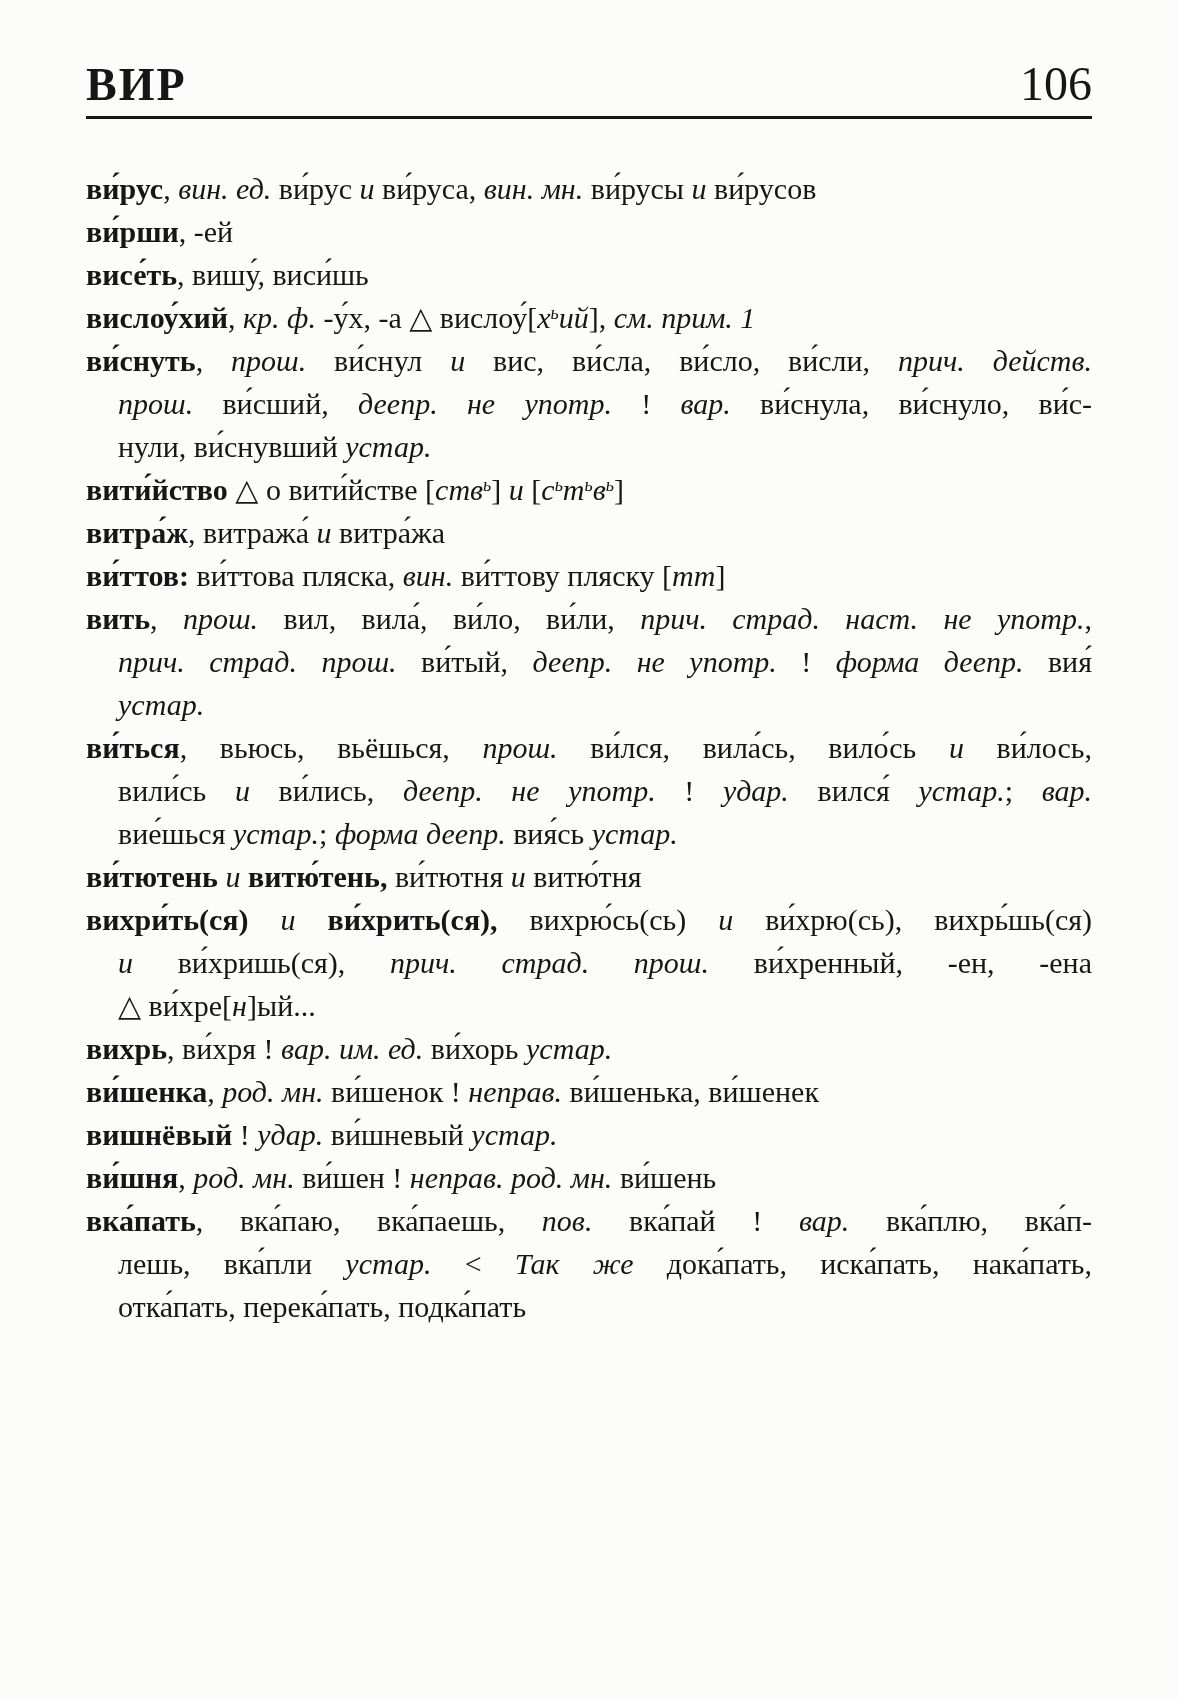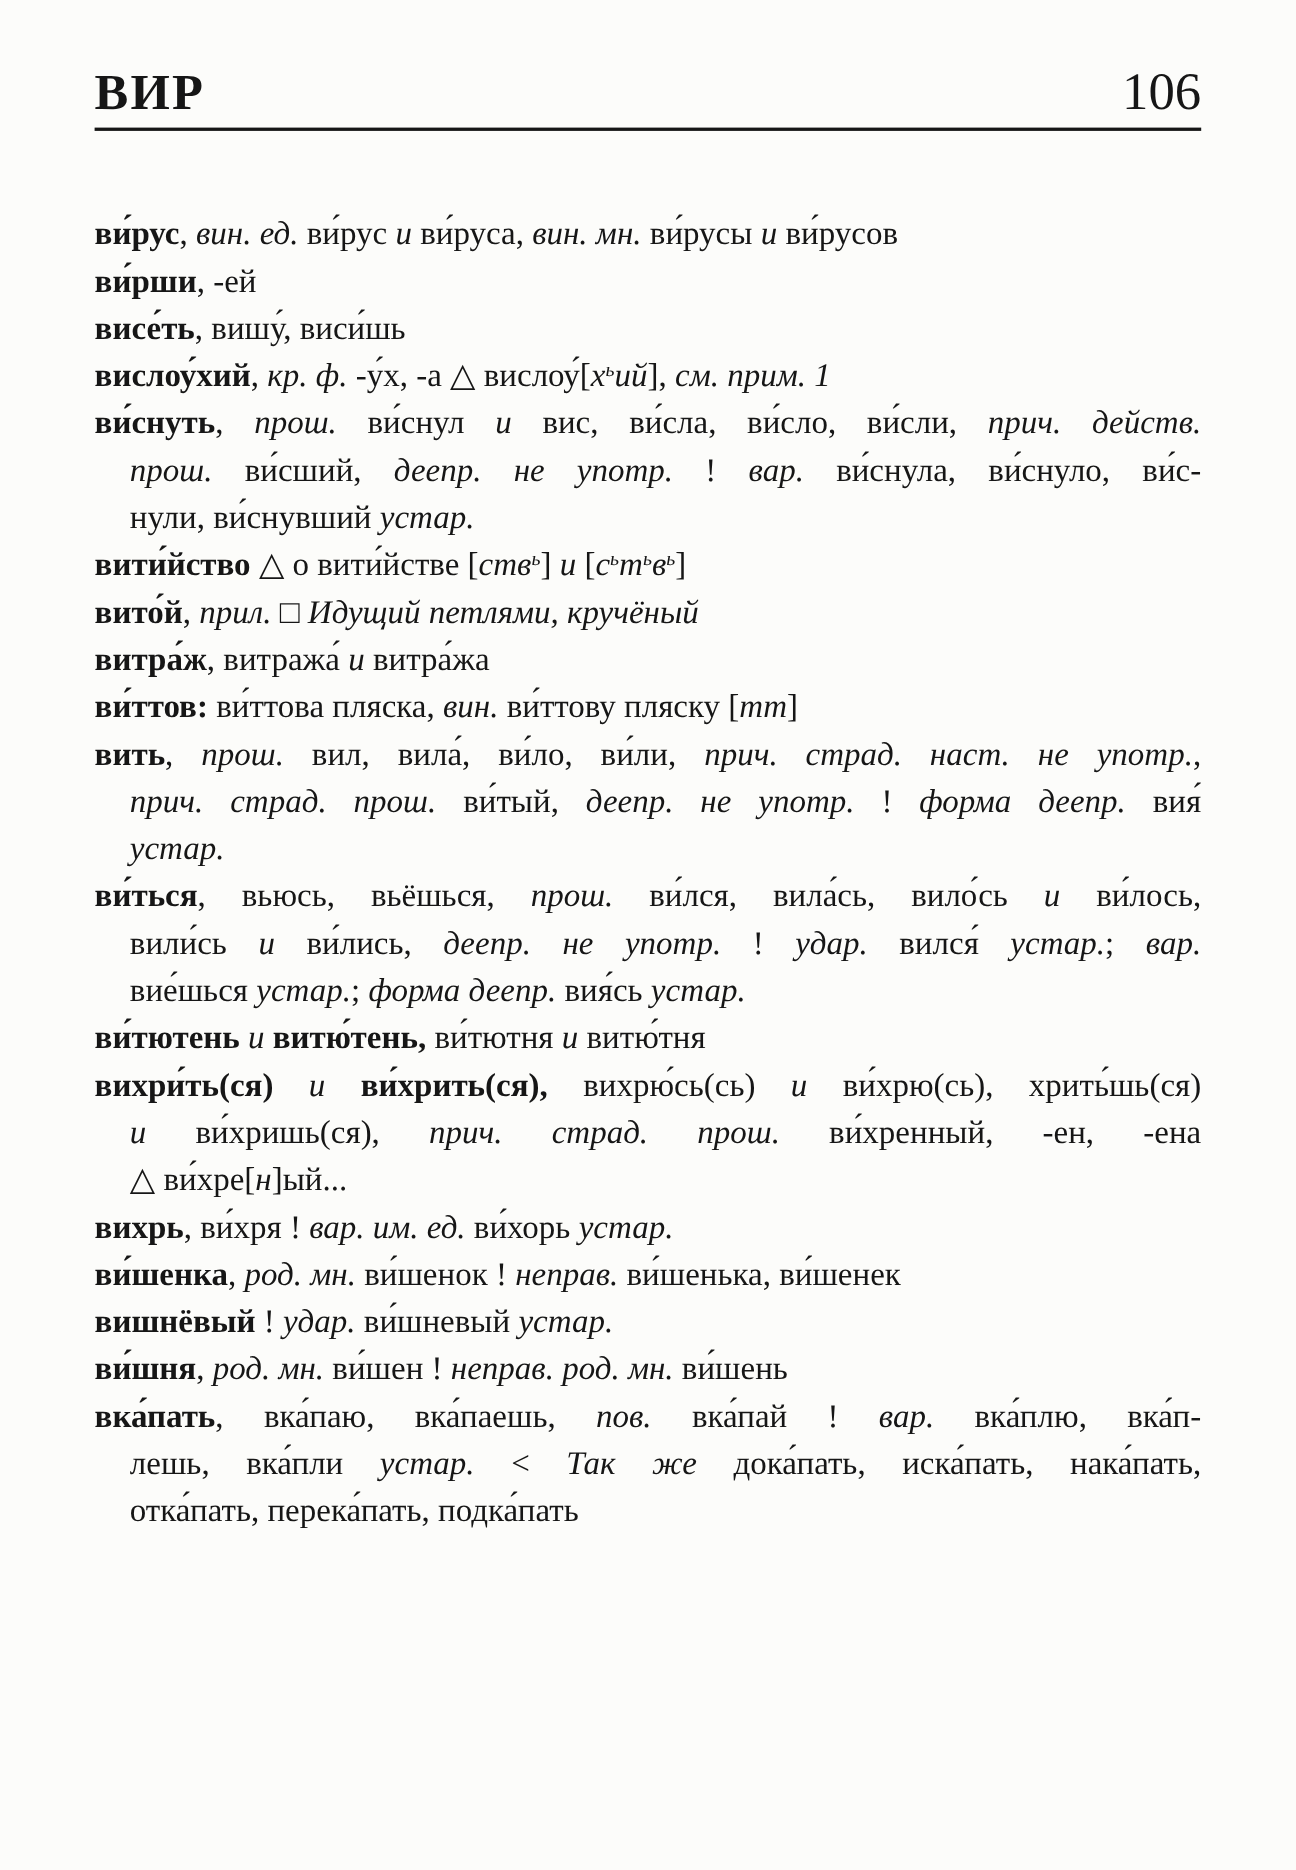--- a/index.html
+++ b/index.html
@@ -8,21 +8,21 @@
     background: #fcfcfa;
     color: #161616;
     font-family: "Liberation Serif", "DejaVu Serif", serif;
     overflow: hidden;
   }
   .page { box-sizing: border-box; width: 1178px; height: 1700px; padding: 60px 86px 0 86px; }
   .page-header { display: flex; justify-content: space-between; align-items: baseline; }
   .running-head { font-size: 46px; font-weight: bold; letter-spacing: 2px; line-height: 1; }
   .page-number { font-size: 48px; line-height: 1; }
   .header-rule { border: none; border-bottom: 3px solid #161616; margin: 8px 0 0 0; }
-  .entries { margin-top: 72px; font-size: 30px; line-height: 43px; }
+  .entries { margin-top: 48px; font-size: 30px; line-height: 43px; }
   .entry { margin: 0; }
   .line { white-space: normal; }
   .line.just { text-align: justify; text-align-last: justify; }
   .line.cont { padding-left: 32px; }
   .seg-b { font-weight: bold; }
   .seg-i { font-style: italic; }
   .seg-r { font-style: normal; }
   .seg-is { font-style: italic; font-size: 0.6em; vertical-align: 0.5em; line-height: 0; }
 </style>
 </head>
@@ -49,43 +49,40 @@
       </div>
       <div class="entry">
         <div class="line just"><span class="seg-b">ви́снуть</span><span class="seg-r">, </span><span class="seg-i">прош.</span><span class="seg-r"> ви́снул </span><span class="seg-i">и</span><span class="seg-r"> вис, ви́сла, ви́сло, ви́сли, </span><span class="seg-i">прич. действ.</span></div>
         <div class="line just cont"><span class="seg-i">прош.</span><span class="seg-r"> ви́сший, </span><span class="seg-i">деепр. не употр.</span><span class="seg-r"> ! </span><span class="seg-i">вар.</span><span class="seg-r"> ви́снула, ви́снуло, ви́с-</span></div>
         <div class="line cont"><span class="seg-r">нули, ви́снувший </span><span class="seg-i">устар.</span></div>
       </div>
       <div class="entry">
         <div class="line"><span class="seg-b">вити́йство</span><span class="seg-r"> △ о вити́йстве [</span><span class="seg-i">ств</span><span class="seg-is">ь</span><span class="seg-r">] </span><span class="seg-i">и</span><span class="seg-r"> [</span><span class="seg-i">с</span><span class="seg-is">ь</span><span class="seg-i">т</span><span class="seg-is">ь</span><span class="seg-i">в</span><span class="seg-is">ь</span><span class="seg-r">]</span></div>
       </div>
       <div class="entry">
-        <div class="line"><span class="seg-b">вито́й</span><span class="seg-r">, </span><span class="seg-i">прил.</span><span class="seg-r"> □ </span><span class="seg-i">Идущий петлями, кручёный</span></div>
-      </div>
-      <div class="entry">
         <div class="line"><span class="seg-b">витра́ж</span><span class="seg-r">, витража́ </span><span class="seg-i">и</span><span class="seg-r"> витра́жа</span></div>
       </div>
       <div class="entry">
         <div class="line"><span class="seg-b">ви́ттов:</span><span class="seg-r"> ви́ттова пляска, </span><span class="seg-i">вин.</span><span class="seg-r"> ви́ттову пляску [</span><span class="seg-i">тт</span><span class="seg-r">]</span></div>
       </div>
       <div class="entry">
         <div class="line just"><span class="seg-b">вить</span><span class="seg-r">, </span><span class="seg-i">прош.</span><span class="seg-r"> вил, вила́, ви́ло, ви́ли, </span><span class="seg-i">прич. страд. наст. не употр.</span><span class="seg-r">,</span></div>
         <div class="line just cont"><span class="seg-i">прич. страд. прош.</span><span class="seg-r"> ви́тый, </span><span class="seg-i">деепр. не употр.</span><span class="seg-r"> ! </span><span class="seg-i">форма деепр.</span><span class="seg-r"> вия́</span></div>
         <div class="line cont"><span class="seg-i">устар.</span></div>
       </div>
       <div class="entry">
         <div class="line just"><span class="seg-b">ви́ться</span><span class="seg-r">, вьюсь, вьёшься, </span><span class="seg-i">прош.</span><span class="seg-r"> ви́лся, вила́сь, вило́сь </span><span class="seg-i">и</span><span class="seg-r"> ви́лось,</span></div>
         <div class="line just cont"><span class="seg-r">вили́сь </span><span class="seg-i">и</span><span class="seg-r"> ви́лись, </span><span class="seg-i">деепр. не употр.</span><span class="seg-r"> ! </span><span class="seg-i">удар.</span><span class="seg-r"> вился́ </span><span class="seg-i">устар.</span><span class="seg-r">; </span><span class="seg-i">вар.</span></div>
         <div class="line cont"><span class="seg-r">вие́шься </span><span class="seg-i">устар.</span><span class="seg-r">; </span><span class="seg-i">форма деепр.</span><span class="seg-r"> вия́сь </span><span class="seg-i">устар.</span></div>
       </div>
       <div class="entry">
         <div class="line"><span class="seg-b">ви́тютень</span><span class="seg-r"> </span><span class="seg-i">и</span><span class="seg-r"> </span><span class="seg-b">витю́тень,</span><span class="seg-r"> ви́тютня </span><span class="seg-i">и</span><span class="seg-r"> витю́тня</span></div>
       </div>
       <div class="entry">
-        <div class="line just"><span class="seg-b">вихри́ть(ся)</span><span class="seg-r"> </span><span class="seg-i">и</span><span class="seg-r"> </span><span class="seg-b">ви́хрить(ся),</span><span class="seg-r"> вихрю́сь(сь) </span><span class="seg-i">и</span><span class="seg-r"> ви́хрю(сь), хрить́шь(ся)</span></div>
+        <div class="line just"><span class="seg-b">вихри́ть(ся)</span><span class="seg-r"> </span><span class="seg-i">и</span><span class="seg-r"> </span><span class="seg-b">ви́хрить(ся),</span><span class="seg-r"> вихрю́сь(сь) </span><span class="seg-i">и</span><span class="seg-r"> ви́хрю(сь), вихрь́шь(ся)</span></div>
         <div class="line just cont"><span class="seg-i">и</span><span class="seg-r"> ви́хришь(ся), </span><span class="seg-i">прич. страд. прош.</span><span class="seg-r"> ви́хренный, -ен, -ена</span></div>
         <div class="line cont"><span class="seg-r">△ ви́хре[</span><span class="seg-i">н</span><span class="seg-r">]ый...</span></div>
       </div>
       <div class="entry">
         <div class="line"><span class="seg-b">вихрь</span><span class="seg-r">, ви́хря ! </span><span class="seg-i">вар. им. ед.</span><span class="seg-r"> ви́хорь </span><span class="seg-i">устар.</span></div>
       </div>
       <div class="entry">
         <div class="line"><span class="seg-b">ви́шенка</span><span class="seg-r">, </span><span class="seg-i">род. мн.</span><span class="seg-r"> ви́шенок ! </span><span class="seg-i">неправ.</span><span class="seg-r"> ви́шенька, ви́шенек</span></div>
       </div>
       <div class="entry">

